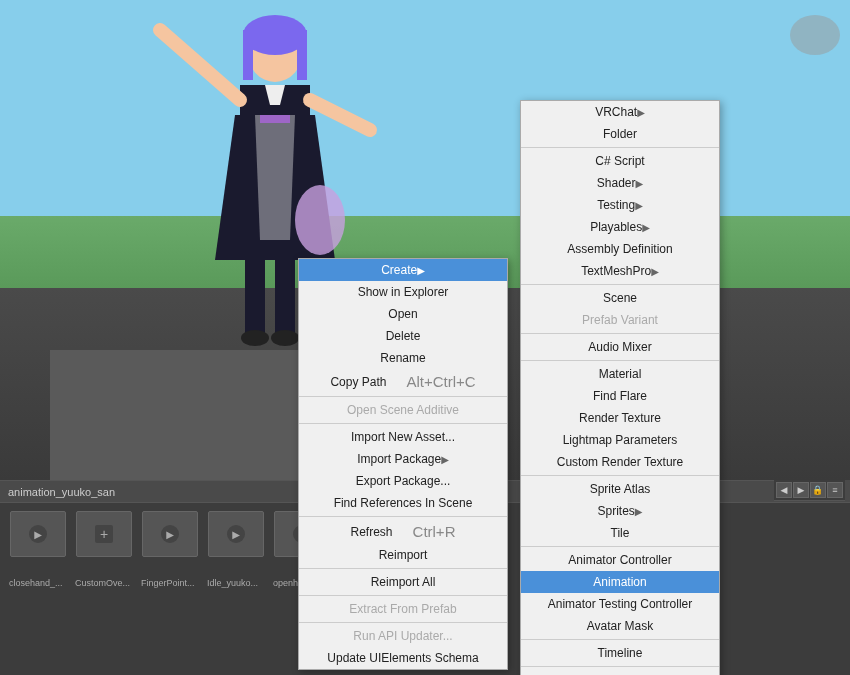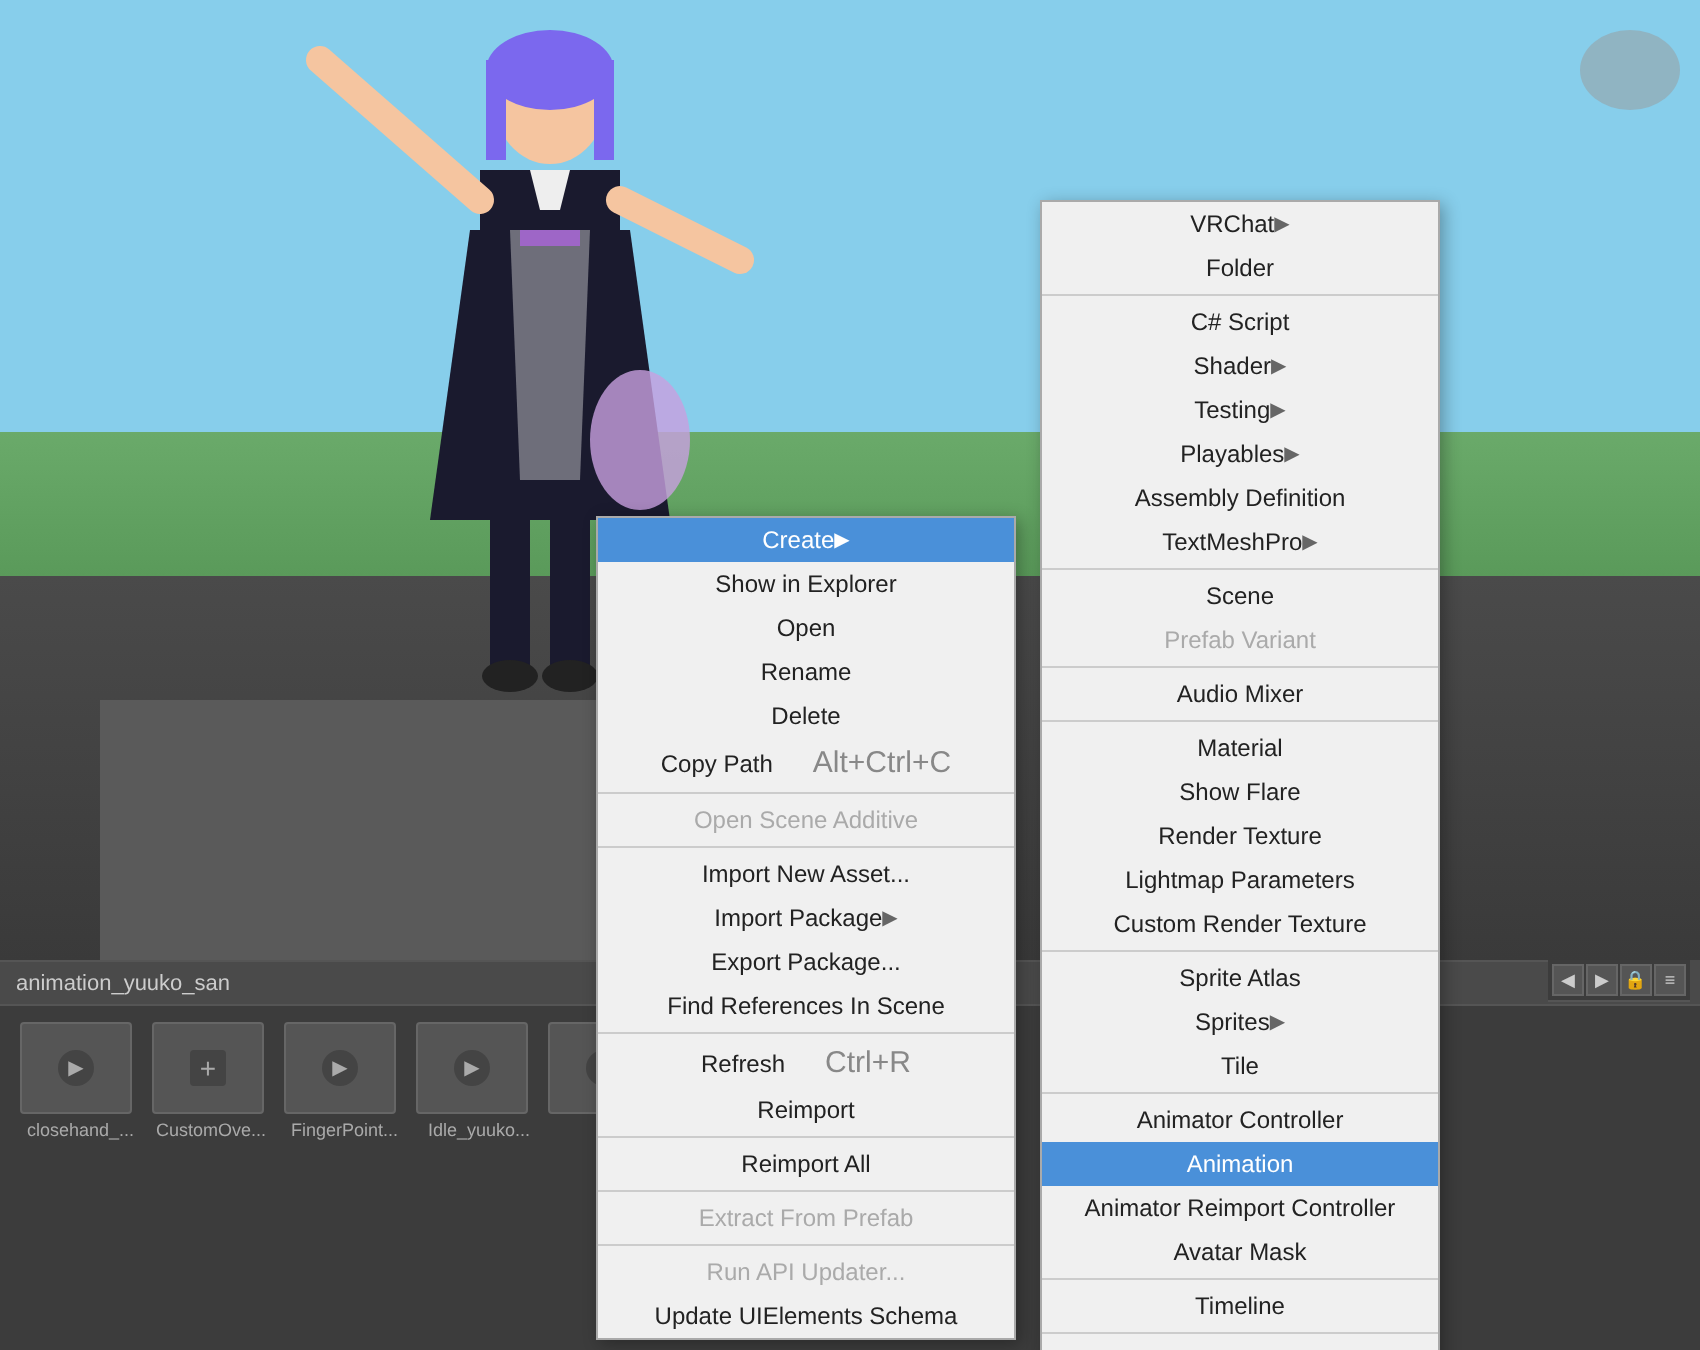--- a/index.html
+++ b/index.html
@@ -65,22 +65,22 @@
       border: 1px solid #666;
       display: flex;
       align-items: center;
       justify-content: center;
       border-radius: 2px;
     }
 
     .anim-label {
       font-size: 9px;
       color: #aaa;
-      margin-top: 3px;
-      text-align: right;
+      margin-top: 21px;
+      text-align: left;
       overflow: hidden;
       text-overflow: ellipsis;
       white-space: nowrap;
       width: 58px;
     }
 
     
     .context-menu-left {
       position: absolute;
       top: 258px;
@@ -274,24 +274,24 @@
     <span>Create</span>
     <span class="ctx-arrow">▶</span>
   </div>
   <div class="ctx-item">
     <span>Show in Explorer</span>
   </div>
   <div class="ctx-item">
     <span>Open</span>
   </div>
   <div class="ctx-item">
+    <span>Delete</span>
+  </div>
+  <div class="ctx-item">
     <span>Rename</span>
-  </div>
-  <div class="ctx-item">
-    <span>Delete</span>
   </div>
   <div class="ctx-item">
     <span>Copy Path</span>
     <span class="ctx-shortcut">Alt+Ctrl+C</span>
   </div>
   <div class="ctx-separator"></div>
   <div class="ctx-item disabled">
     <span>Open Scene Additive</span>
   </div>
   <div class="ctx-separator"></div>
@@ -374,21 +374,21 @@
   </div>
   <div class="ctx-separator"></div>
   <div class="ctx-item">
     <span>Audio Mixer</span>
   </div>
   <div class="ctx-separator"></div>
   <div class="ctx-item">
     <span>Material</span>
   </div>
   <div class="ctx-item">
-    <span>Show Flare</span>
+    <span>Find Flare</span>
   </div>
   <div class="ctx-item">
     <span>Render Texture</span>
   </div>
   <div class="ctx-item">
     <span>Lightmap Parameters</span>
   </div>
   <div class="ctx-item">
     <span>Custom Render Texture</span>
   </div>
@@ -404,21 +404,21 @@
     <span>Tile</span>
   </div>
   <div class="ctx-separator"></div>
   <div class="ctx-item">
     <span>Animator Controller</span>
   </div>
   <div class="ctx-item highlighted">
     <span>Animation</span>
   </div>
   <div class="ctx-item">
-    <span>Animator Reimport Controller</span>
+    <span>Animator Testing Controller</span>
   </div>
   <div class="ctx-item">
     <span>Avatar Mask</span>
   </div>
   <div class="ctx-separator"></div>
   <div class="ctx-item">
     <span>Timeline</span>
   </div>
   <div class="ctx-separator"></div>
   <div class="ctx-item">

